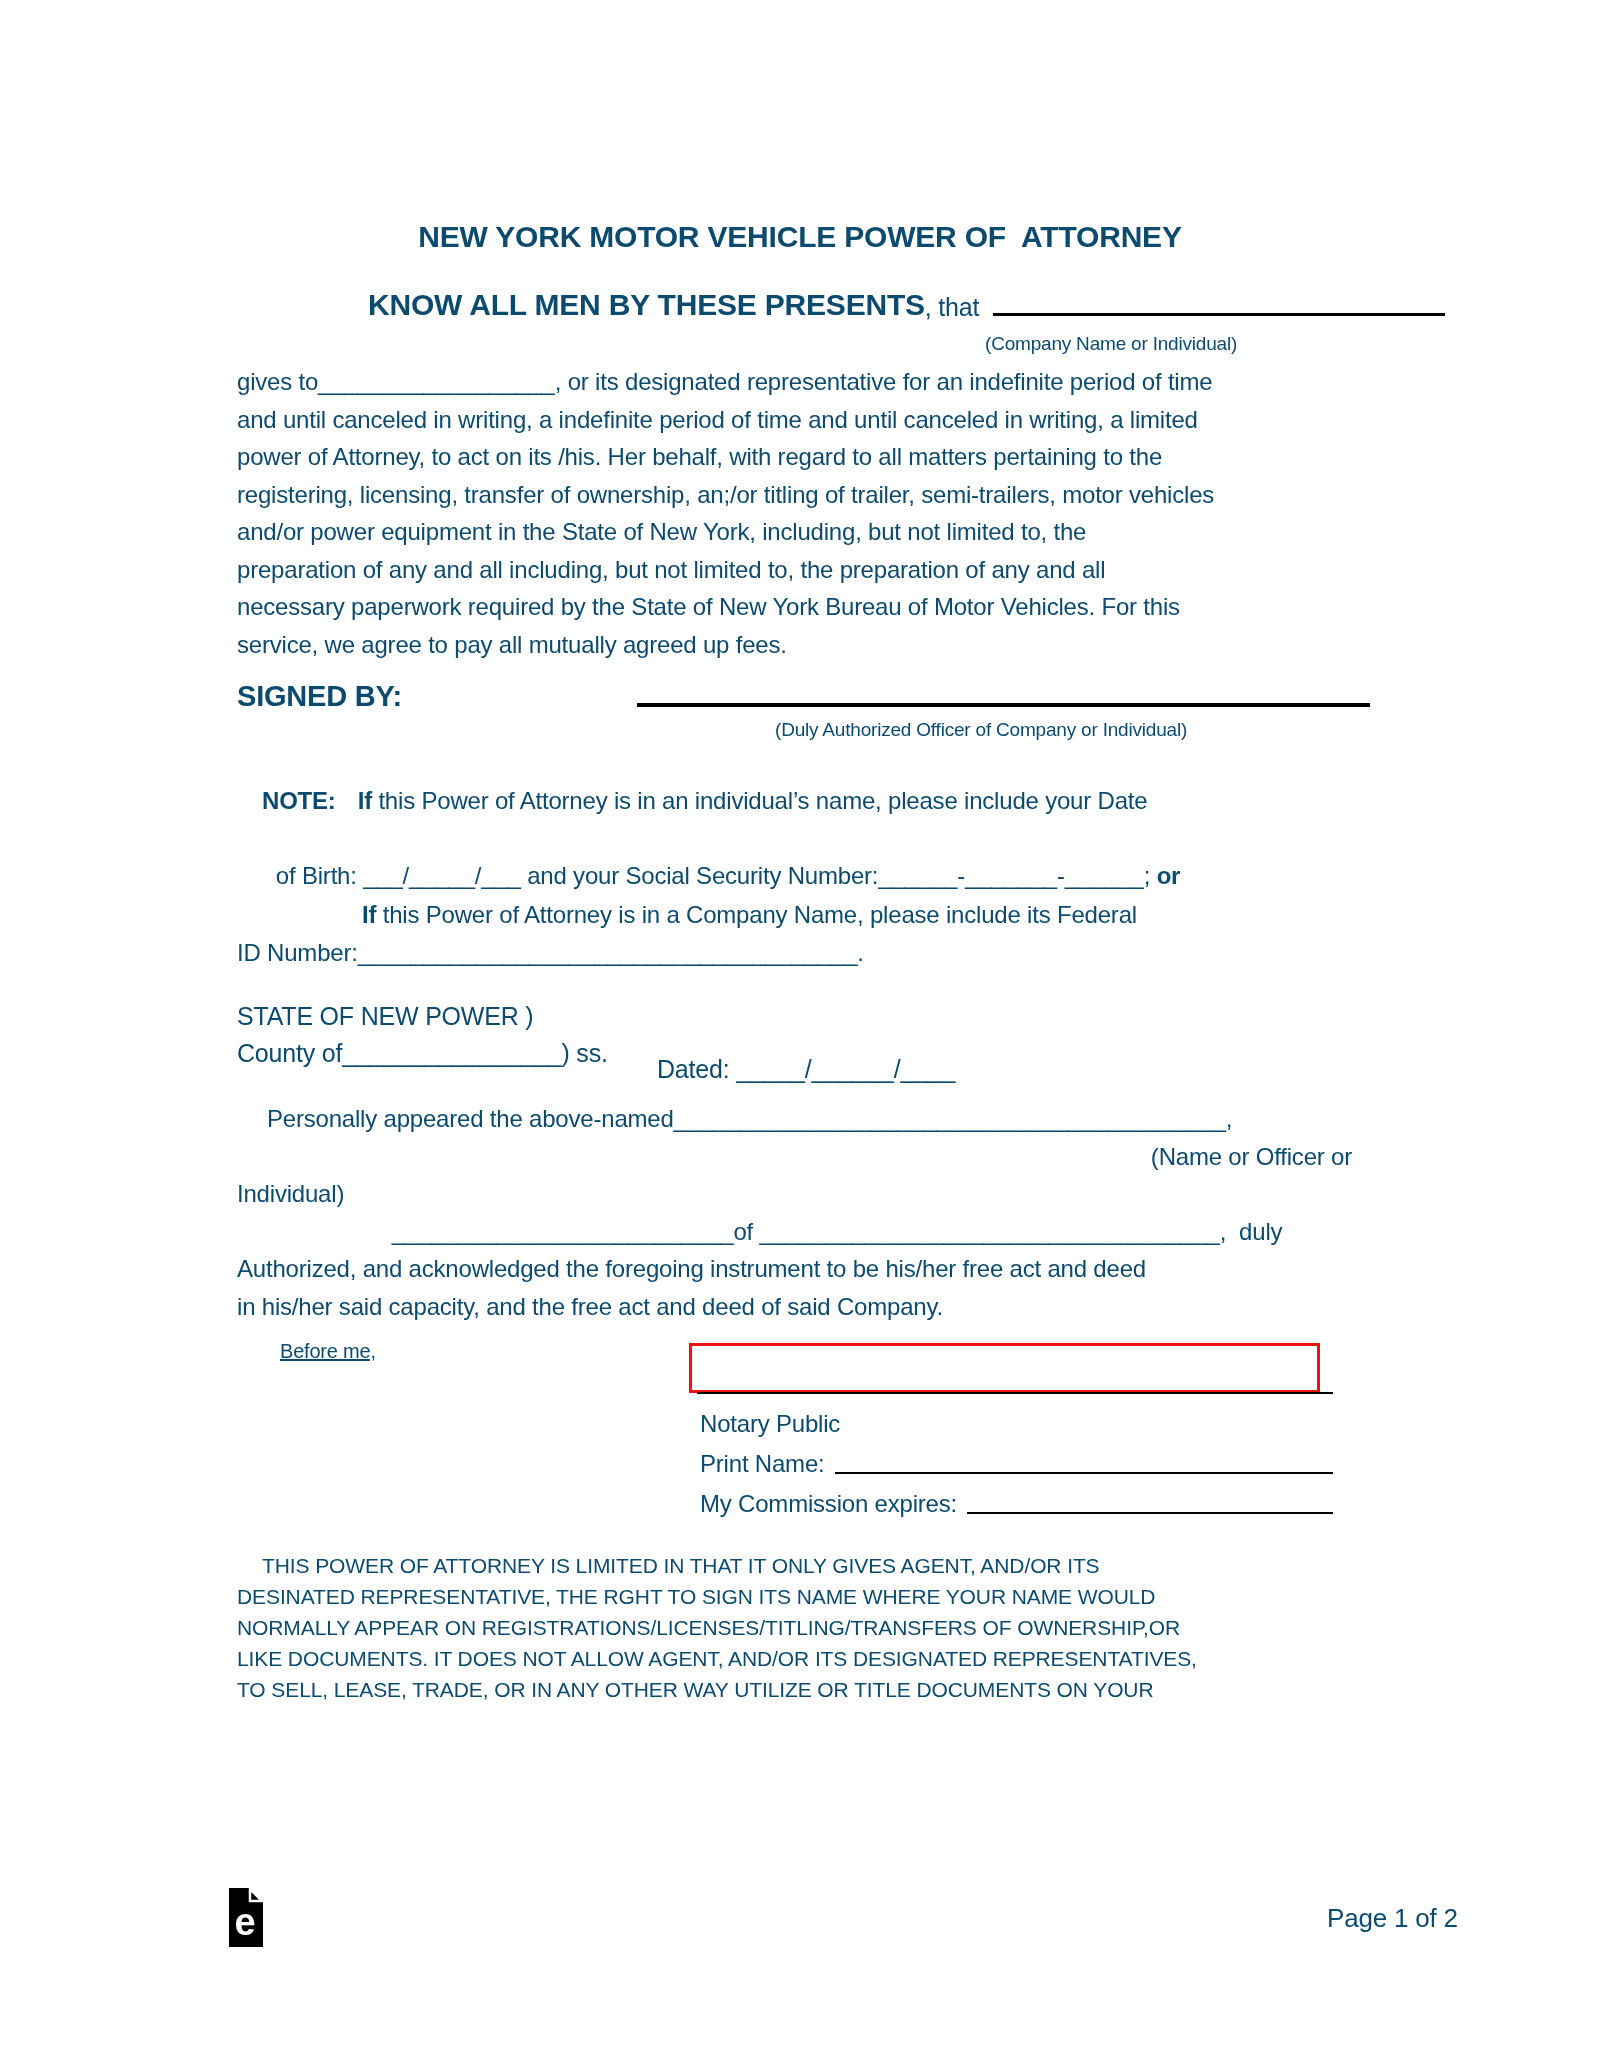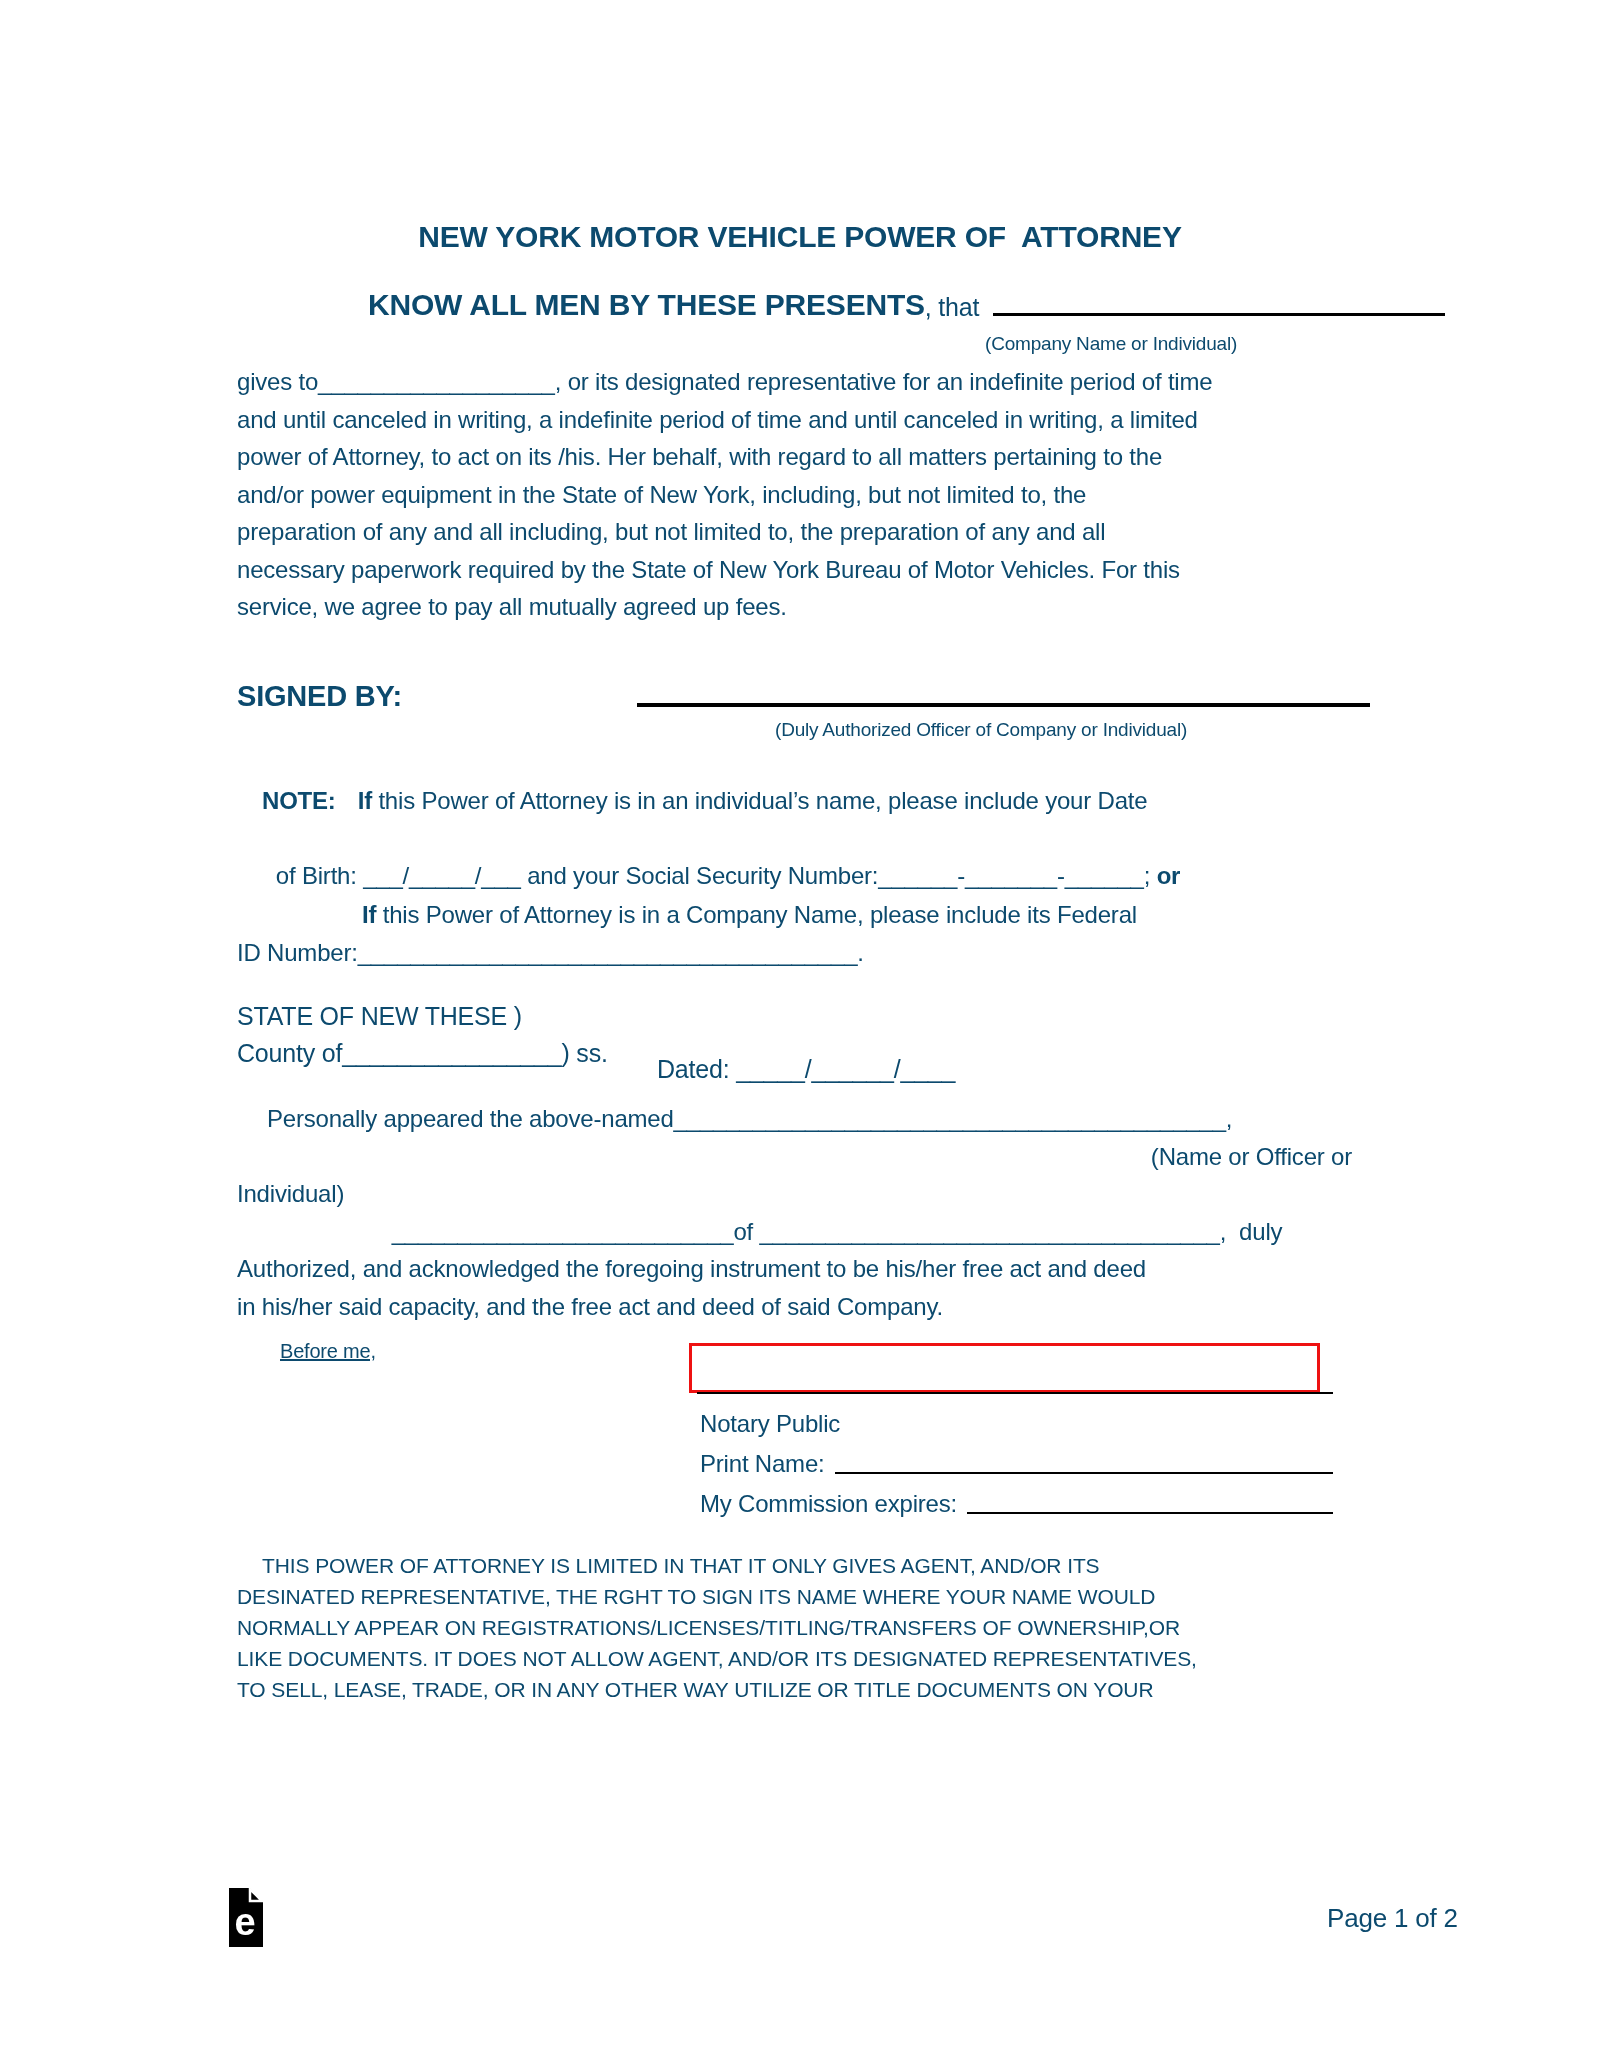--- a/index.html
+++ b/index.html
@@ -77,20 +77,21 @@
     <span class="bold">KNOW ALL MEN BY THESE PRESENTS</span>
       <span class="reg">, that</span>
     <span class="blank"></span>
   </div>
   <div id="caption-company" class="abs">(Company Name or Individual)</div>
 
   <div id="body-par" class="abs">
     <div>gives to__________________, or its designated representative for an indefinite period of time</div>
     <div>and until canceled in writing, a indefinite period of time and until canceled in writing, a limited</div>
     <div>power of Attorney, to act on its /his. Her behalf, with regard to all matters pertaining to the</div>
+    <div>registering, licensing, transfer of ownership, an;/or titling of trailer, semi-trailers, motor vehicles</div>
     <div>and/or power equipment in the State of New York, including, but not limited to, the</div>
     <div>preparation of any and all including, but not limited to, the preparation of any and all</div>
     <div>necessary paperwork required by the State of New York Bureau of Motor Vehicles. For this</div>
     <div>service, we agree to pay all mutually agreed up fees.</div>
   </div>
 
   <div id="signed-label" class="abs">SIGNED BY:</div>
   <div id="signature-line" class="abs"></div>
   <div id="caption-officer" class="abs">(Duly Authorized Officer of Company or Individual)</div>
 
@@ -103,21 +104,21 @@
     </div>
   </div>
 
   <div id="note-co" class="abs">
     <div class="l1">
       <span class="b">If</span><span> this Power of Attorney is in a Company Name, please include its Federal</span>
     </div>
     <div>ID Number:______________________________________.</div>
   </div>
 
-  <div id="state-line" class="abs">STATE OF NEW THESE )</div>
+  <div id="state-line" class="abs">STATE OF NEW POWER )</div>
   <div id="county-row" class="abs">
     <span>County of________________) ss.</span>
     <span class="dated">Dated: _____/______/____</span>
   </div>
 
   <div id="ack" class="abs">
     <div class="l1">Personally appeared the above-named__________________________________________,</div>
     <div class="l2">(Name or Officer or</div>
     <div>Individual)</div>
     <div class="l4">__________________________of ___________________________________,  duly</div>

